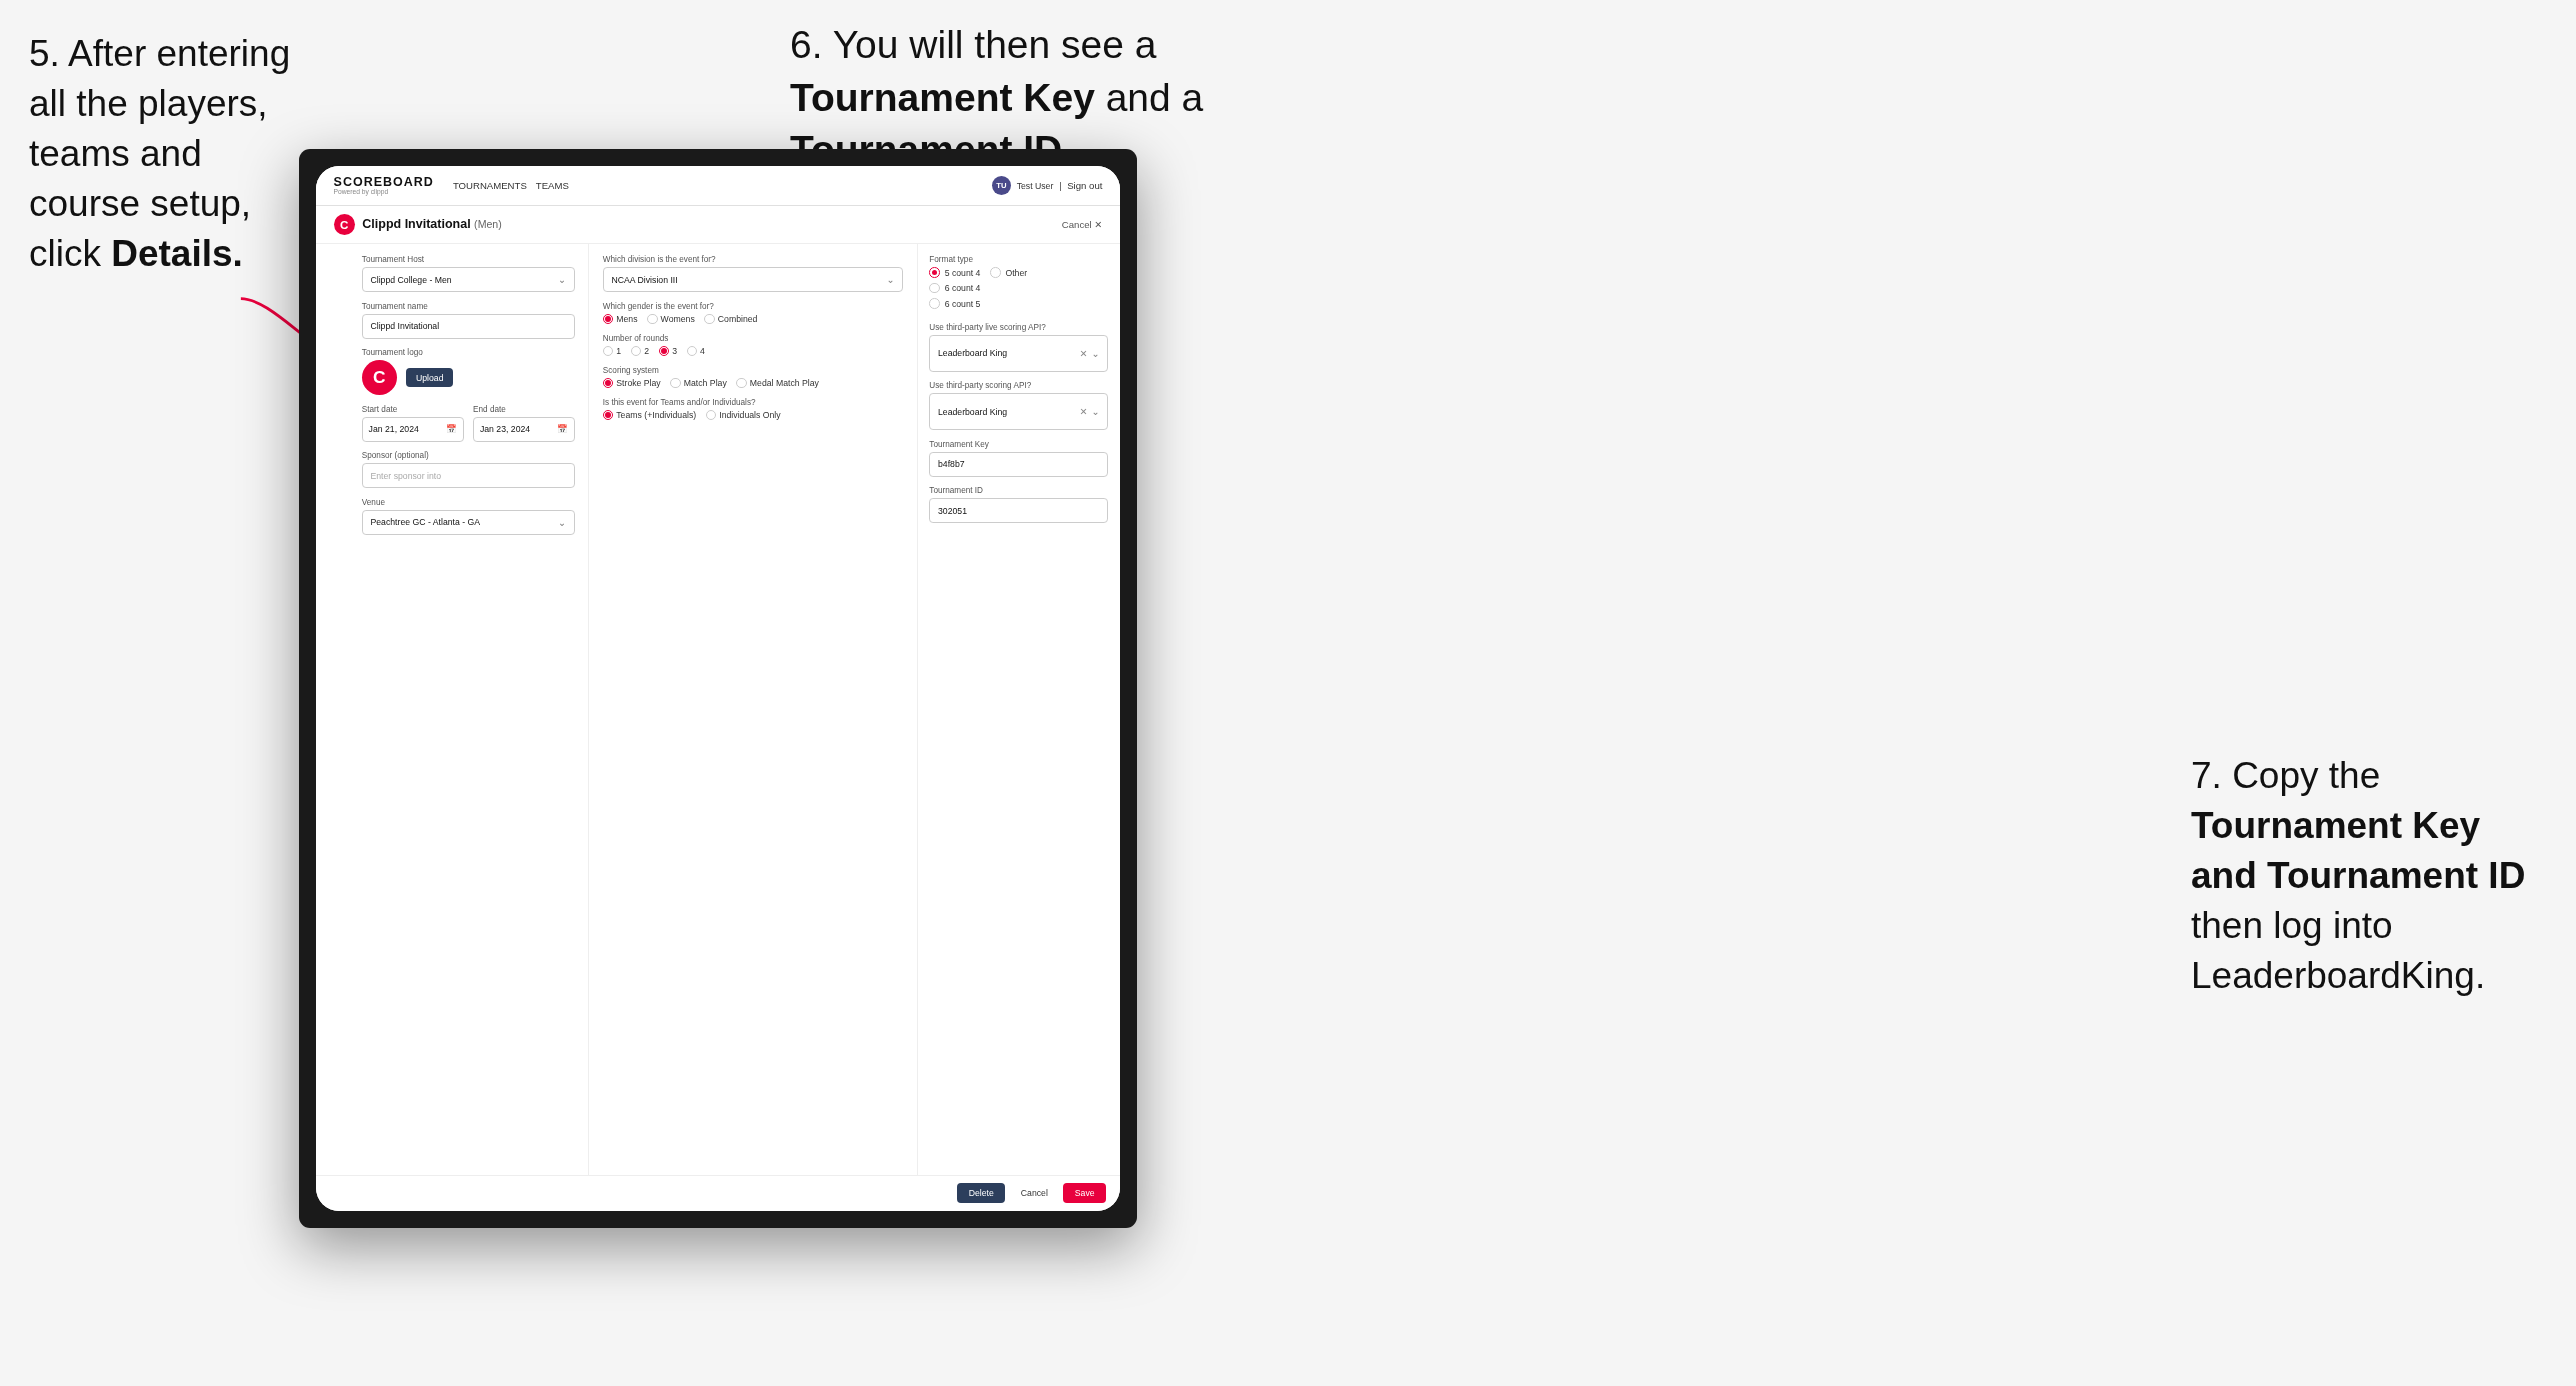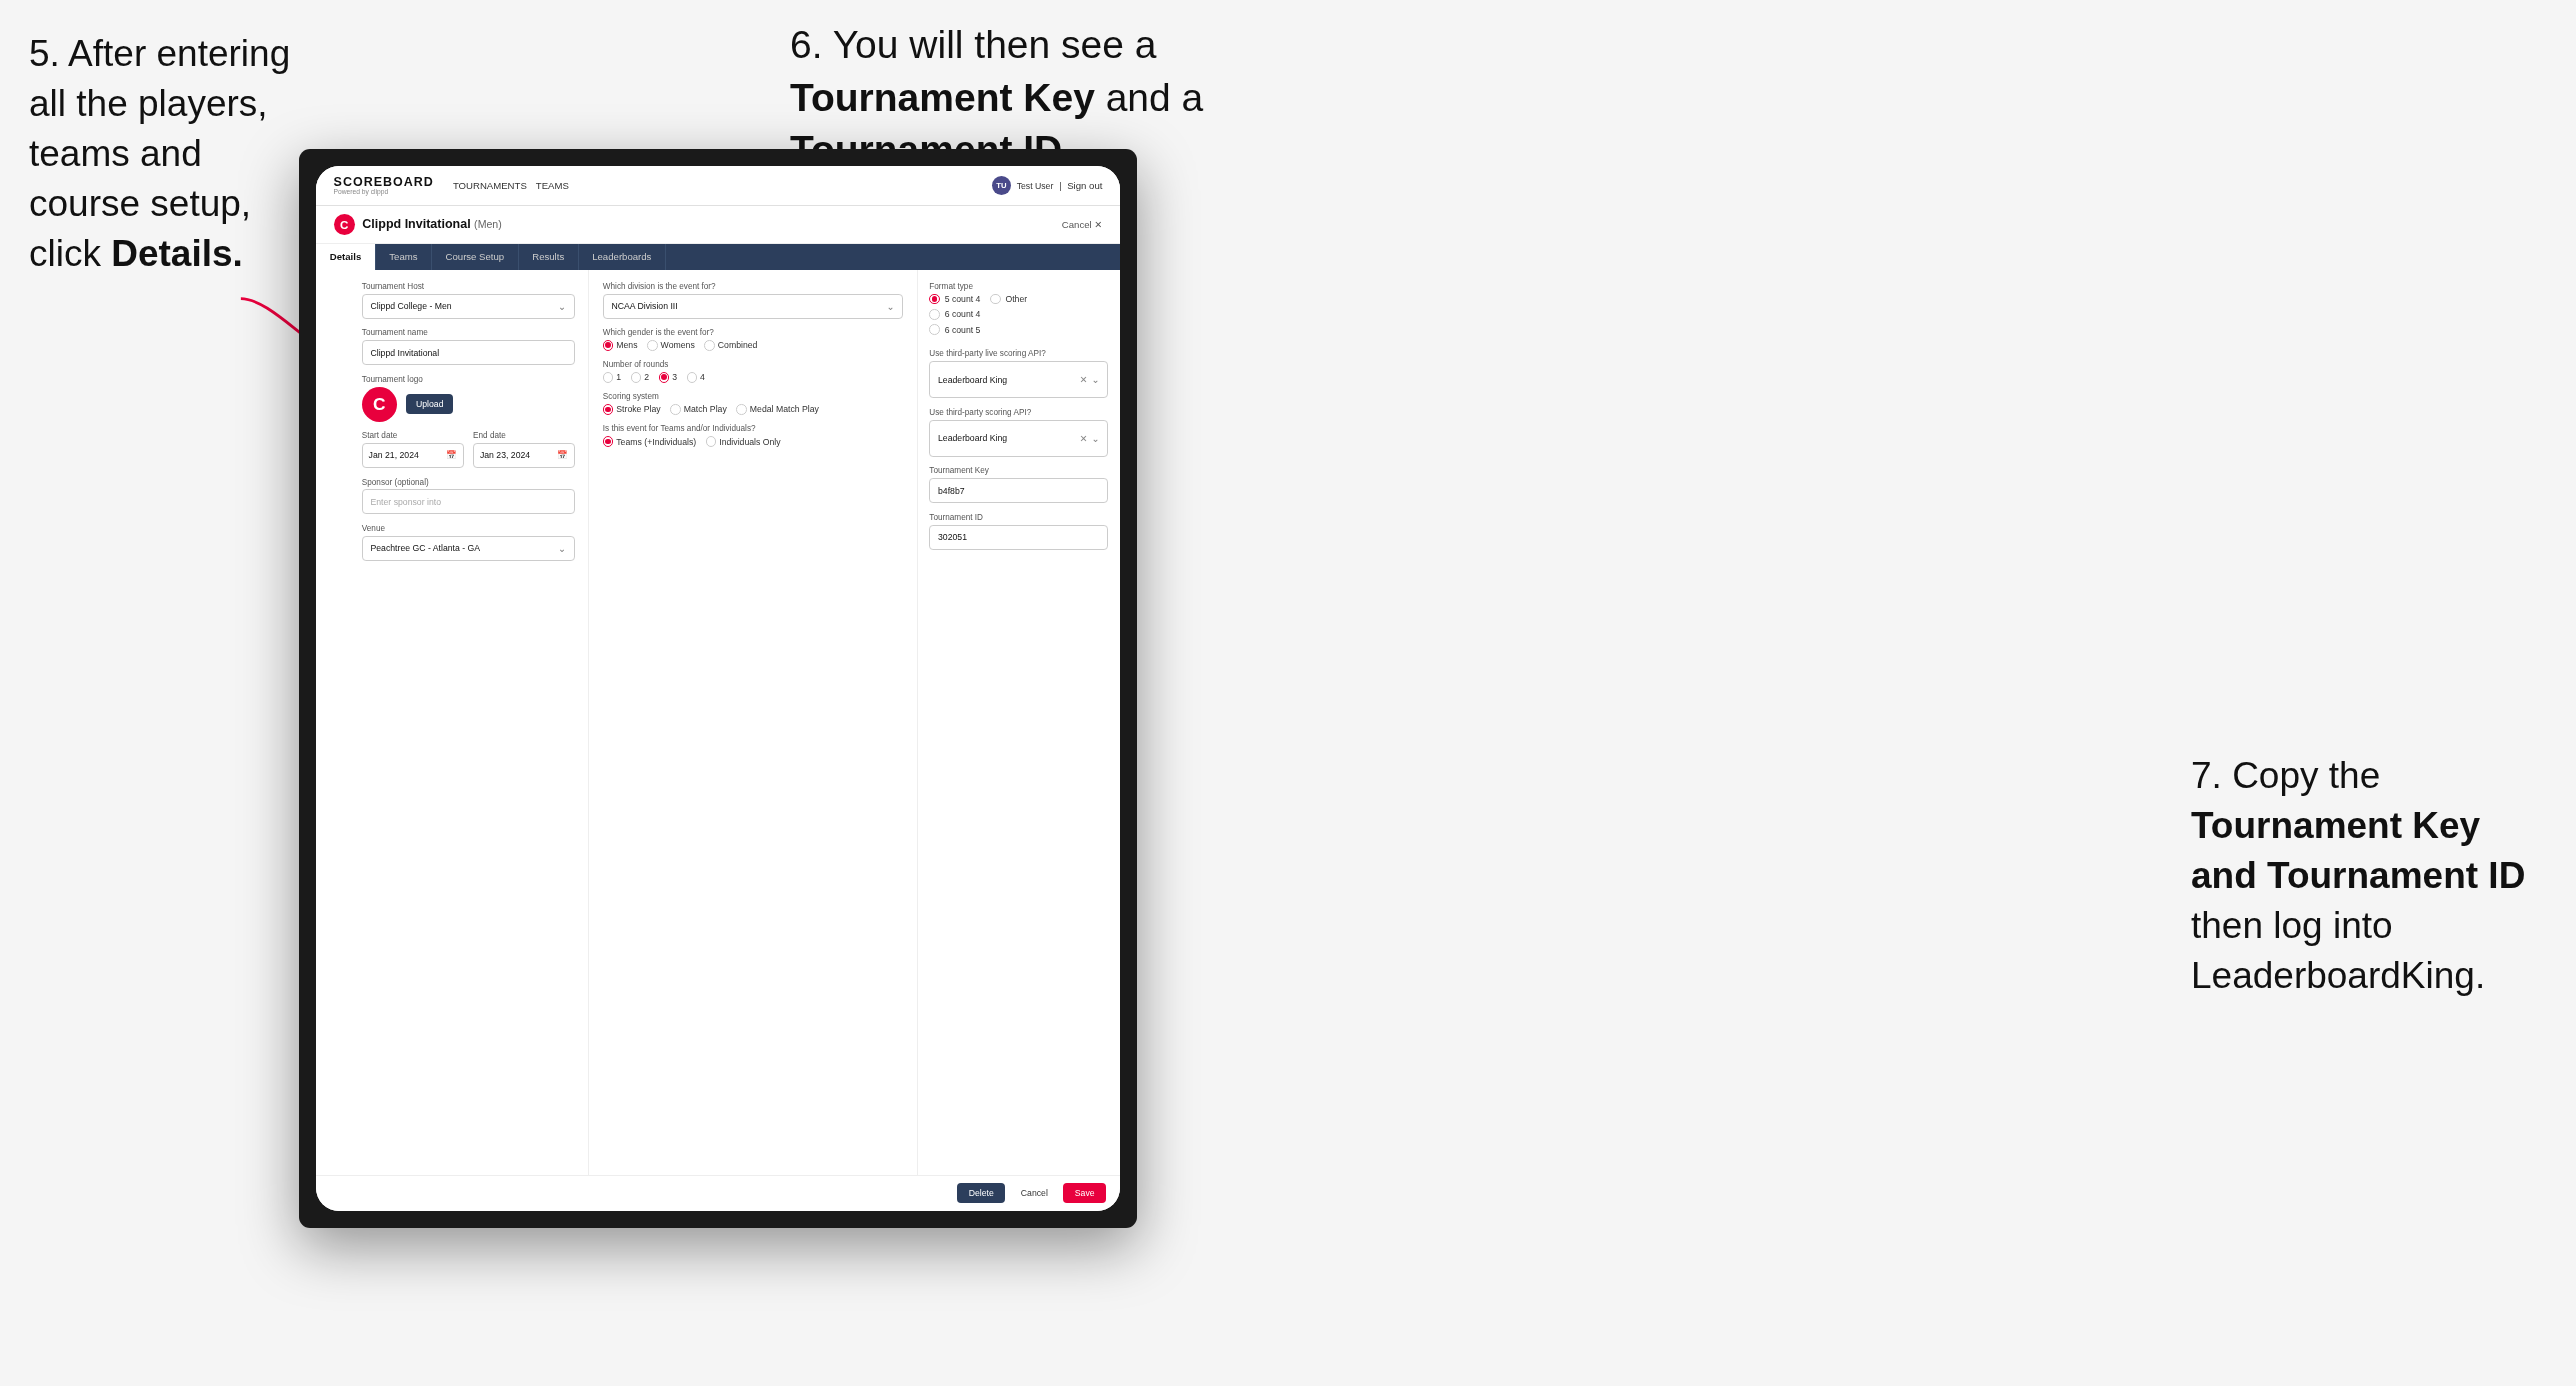--- a/index.html
+++ b/index.html
@@ -324,21 +324,21 @@
     }
     .radio-dot.selected::after {
       content: '';
       width: 5.8px;
       height: 5.8px;
       background: #e8003d;
       border-radius: 50%;
     }
     .format-item {
       display: flex;
-      align-items: center;
+      align-items: flex-end;
       gap: 4.8px;
       margin-bottom: 4.8px;
       font-size: 8.7px;
       color: #333;
     }
 
     
     .dropdown-with-x {
       width: 100%;
       height: 37px;
@@ -471,27 +471,20 @@
       <div class="page-title-row">
         <div class="clippd-c">C</div>
         <span class="page-title">
           <span>Clippd Invitational</span>
           <span style="font-weight:400;font-size:10.6px;color:#666;">(Men)</span>
         </span>
       </div>
       <span class="cancel-link">Cancel ✕</span>
     </div>
 
-    <div class="tabs-bar">
-      <div class="tab active">Details</div>
-      <div class="tab">Teams</div>
-      <div class="tab">Course Setup</div>
-      <div class="tab">Results</div>
-      <div class="tab">Leaderboards</div>
-    </div>
 
     <div class="main-content">
 
       <div class="left-col">
 
         <div class="form-group">
           <label class="form-label">Tournament Host</label>
           <div class="form-input with-chevron">
             <span>Clippd College - Men</span>
           </div>

